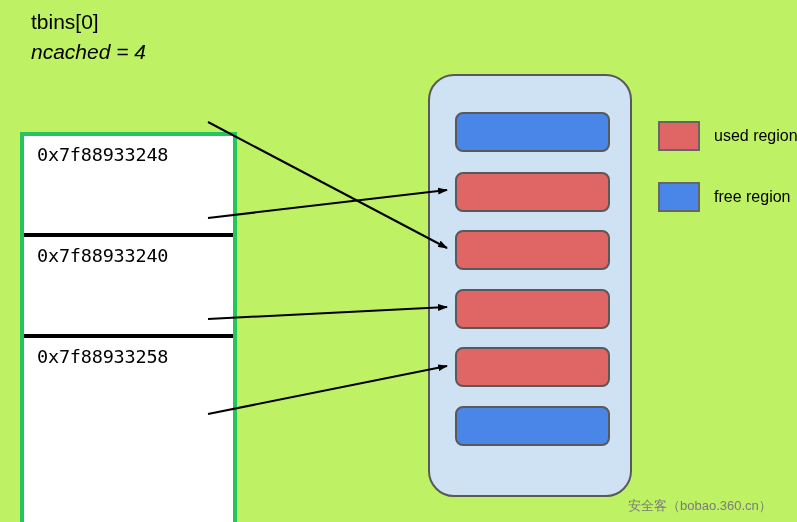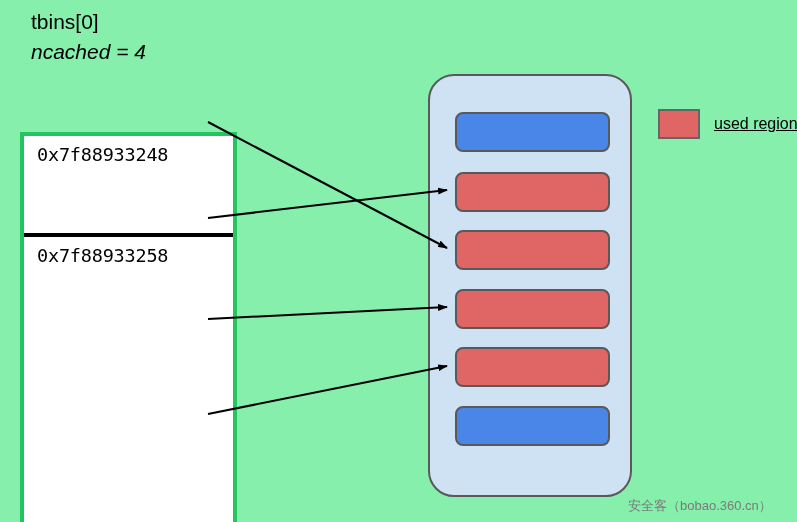--- a/index.html
+++ b/index.html
@@ -7,21 +7,21 @@
     padding: 0;
     background: #ffffff;
   }
   body {
     font-family: "Liberation Sans", sans-serif;
   }
   #canvas {
     position: relative;
     width: 797px;
     height: 522px;
-    background: #86efac;
+    background: #bef264;
     overflow: hidden;
   }
 
   
   .header-label {
     position: absolute;
     left: 31px;
     font-size: 21px;
     color: #000000;
     white-space: nowrap;
@@ -105,21 +105,21 @@
     pointer-events: none;
   }
 
   
   .legend-item {
     position: absolute;
     left: 658px;
     display: flex;
     align-items: center;
   }
-  #legend-used { top: 109px; text-decoration: underline; }
+  #legend-used { top: 121px; }
   #legend-free { top: 182px; }
   .legend-swatch {
     width: 42px;
     height: 30px;
     box-sizing: border-box;
     border: 2px solid #666666;
   }
   .legend-swatch.used { background: #e06666; }
   .legend-swatch.free { background: #4a86e8; }
   .legend-text {
@@ -144,20 +144,23 @@
 <body>
 
 <div id="canvas">
 
   <div class="header-label" id="tbins-label">tbins[0]</div>
   <div class="header-label" id="ncached-label">ncached = 4</div>
 
   <div id="tcache-table">
     <div class="tcache-row">
       <span class="tcache-addr">0x7f88933248</span>
+    </div>
+    <div class="tcache-row">
+      <span class="tcache-addr">0x7f88933240</span>
     </div>
     <div class="tcache-row">
       <span class="tcache-addr">0x7f88933258</span>
     </div>
   </div>
 
 
   <div id="run-container">
     <div class="region-block region-free" style="top:36px"></div>
     <div class="region-block region-used" style="top:96px"></div>
@@ -180,16 +183,20 @@
 
     <line x1="208" y1="319" x2="447" y2="307" stroke="#000000" stroke-width="2" marker-end="url(#arrowhead)"></line>
 
     <line x1="208" y1="414" x2="447" y2="366" stroke="#000000" stroke-width="2" marker-end="url(#arrowhead)"></line>
   </svg>
 
   <div class="legend-item" id="legend-used">
     <span class="legend-swatch used"></span>
     <span class="legend-text">used region</span>
   </div>
+  <div class="legend-item" id="legend-free">
+    <span class="legend-swatch free"></span>
+    <span class="legend-text">free region</span>
+  </div>
 
   <div id="watermark">安全客（bobao.360.cn）</div>
 
 </div>
 
 </body></html>

